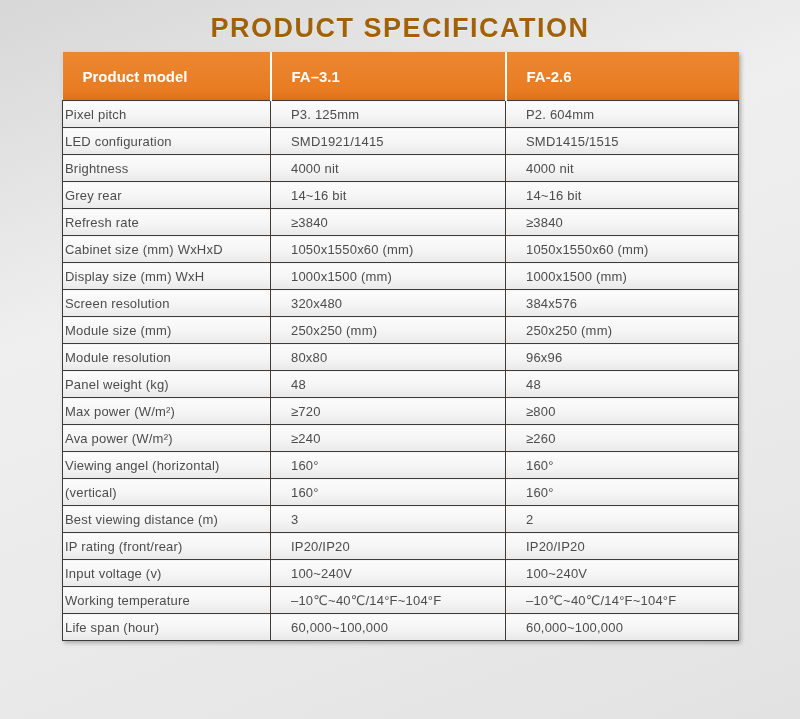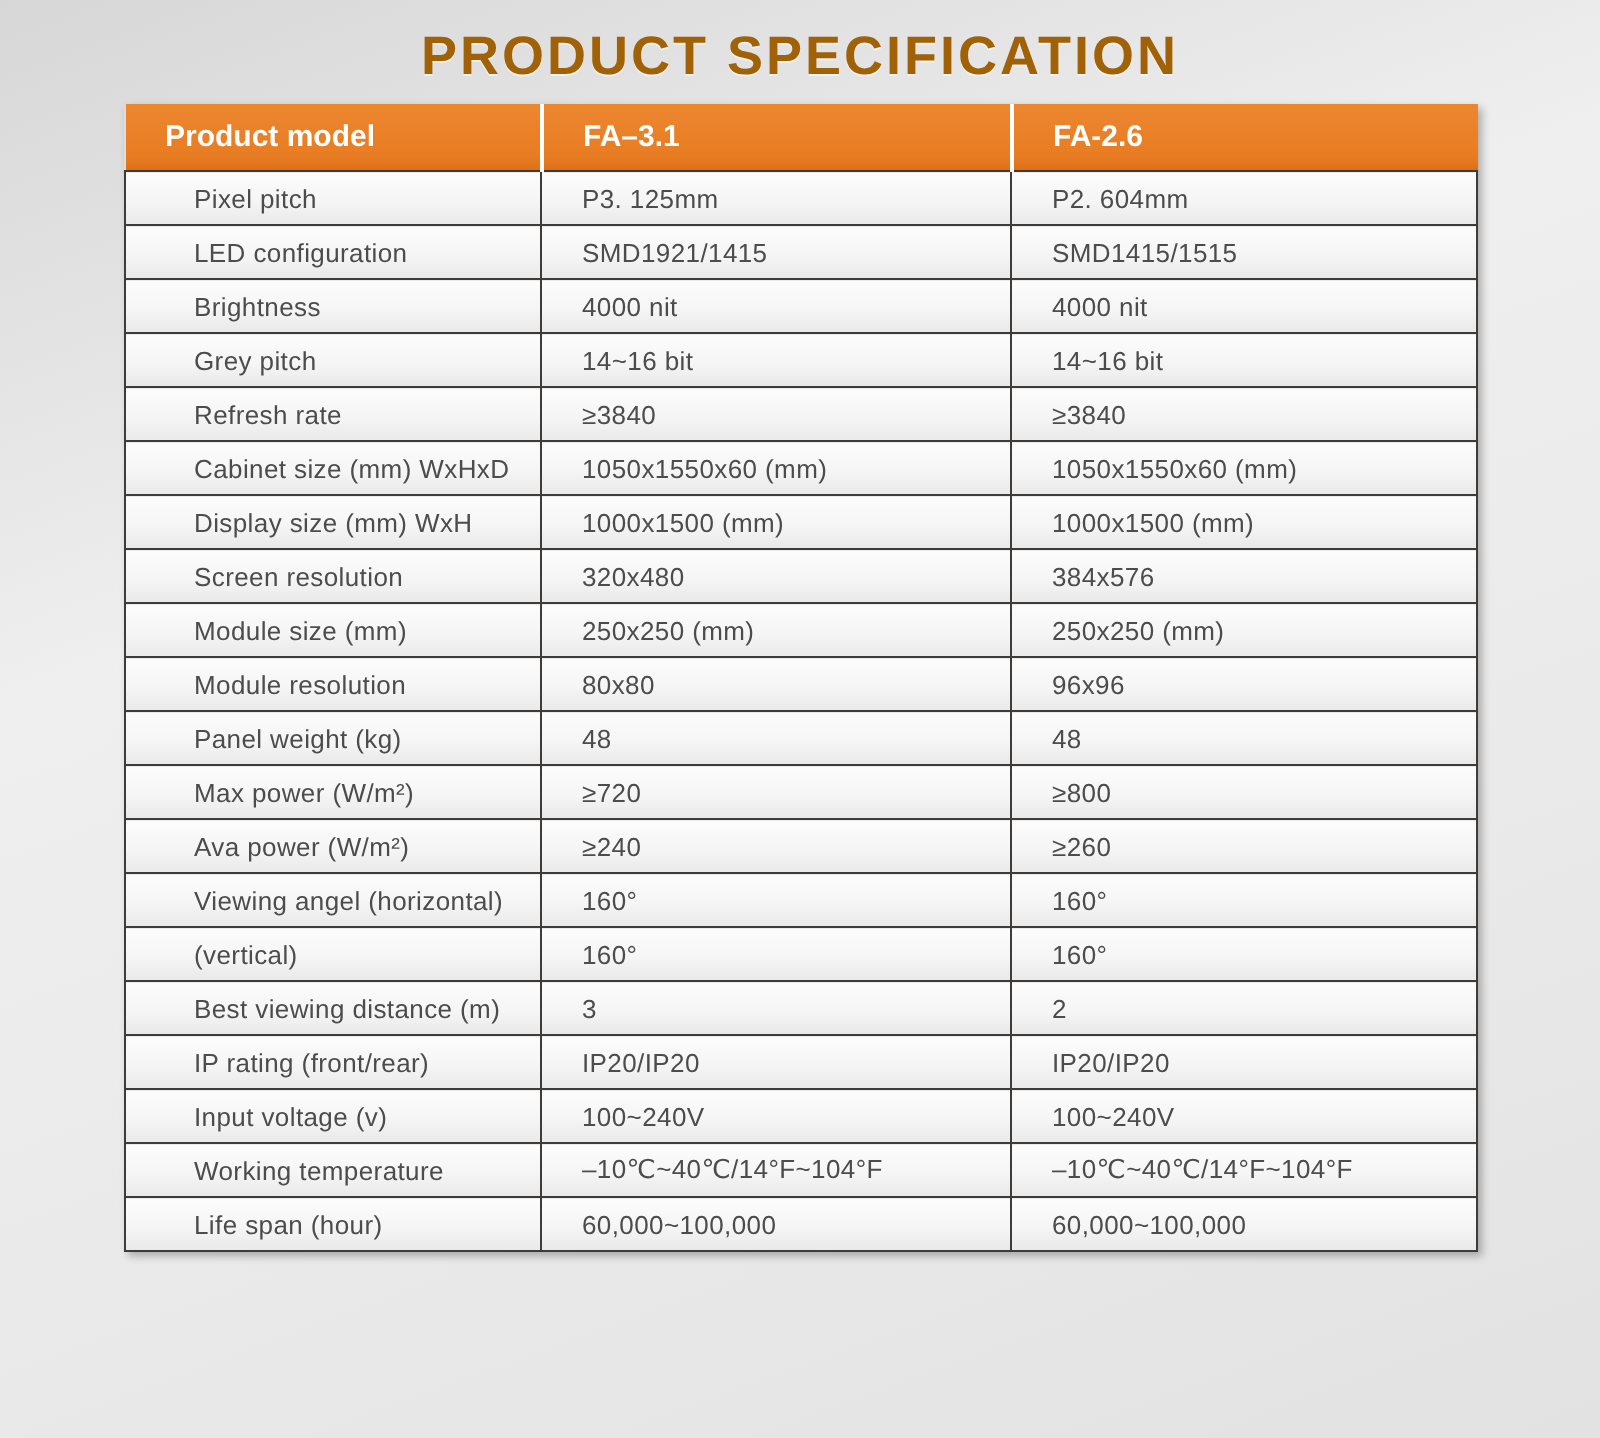--- a/index.html
+++ b/index.html
@@ -37,39 +37,39 @@
   }
   col.c1 { width: 208px; }
   col.c2 { width: 235px; }
   col.c3 { width: 233px; }
   thead th {
     background: linear-gradient(180deg, #ec8730 0%, #e87c22 80%, #de7118 100%);
     color: #ffffff;
     font-size: 15px;
     font-weight: bold;
     text-align: left;
-    height: 33px;
+    height: 48px;
     padding: 0 0 0 20px;
     border: none;
     border-left: 2px solid #ffffff;
     border-bottom: 1px solid #3e3b39;
   }
   thead th:first-child { border-left: none; }
   tbody td {
     height: 26px;
     font-size: 13px;
     color: #4c4c4c;
     padding: 0 4px 0 20px;
     border: 1px solid #3e3b39;
     background: linear-gradient(180deg, #fcfcfc 0%, #f5f5f5 55%, #e9e9e9 100%);
     white-space: nowrap;
     overflow: hidden;
     letter-spacing: 0.2px;
   }
-  tbody td.label-cell { padding-left: 34px; }
+  tbody td.label-cell { padding-left: 2px; }
 </style>
 </head>
 <body>
 
 <h1 class="page-title">PRODUCT SPECIFICATION</h1>
 
 <div class="spec-table-wrap">
   <table class="spec-table">
     <colgroup>
       <col class="c1">
@@ -97,21 +97,21 @@
   </tr>
 
 
   <tr>
     <td class="label-cell">Brightness</td>
     <td class="value-cell">4000 nit</td>
     <td class="value-cell">4000 nit</td>
   </tr>
 
   <tr>
-    <td class="label-cell">Grey pitch</td>
+    <td class="label-cell">Grey rear</td>
     <td class="value-cell">14~16 bit</td>
     <td class="value-cell">14~16 bit</td>
   </tr>
 
   <tr>
     <td class="label-cell">Refresh rate</td>
     <td class="value-cell">≥3840</td>
     <td class="value-cell">≥3840</td>
   </tr>
 

